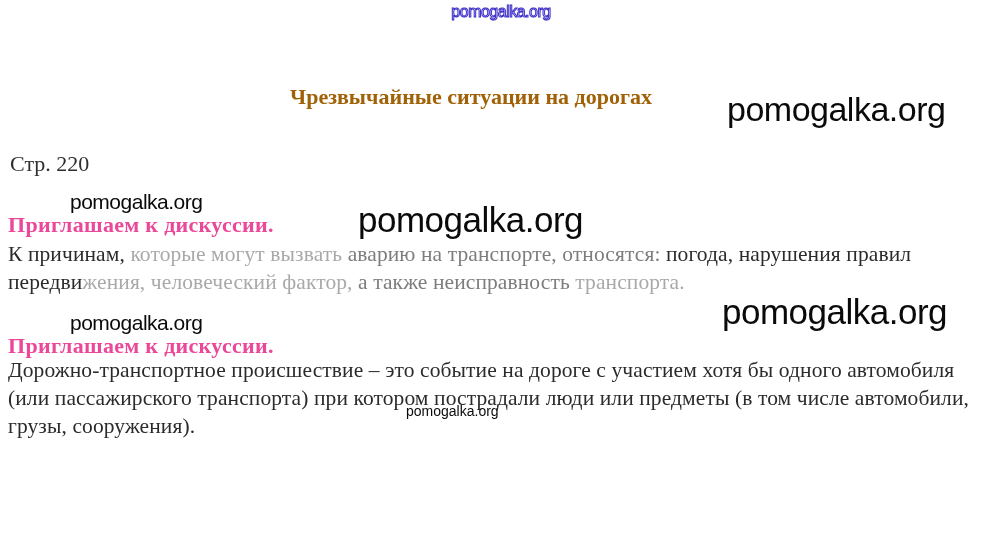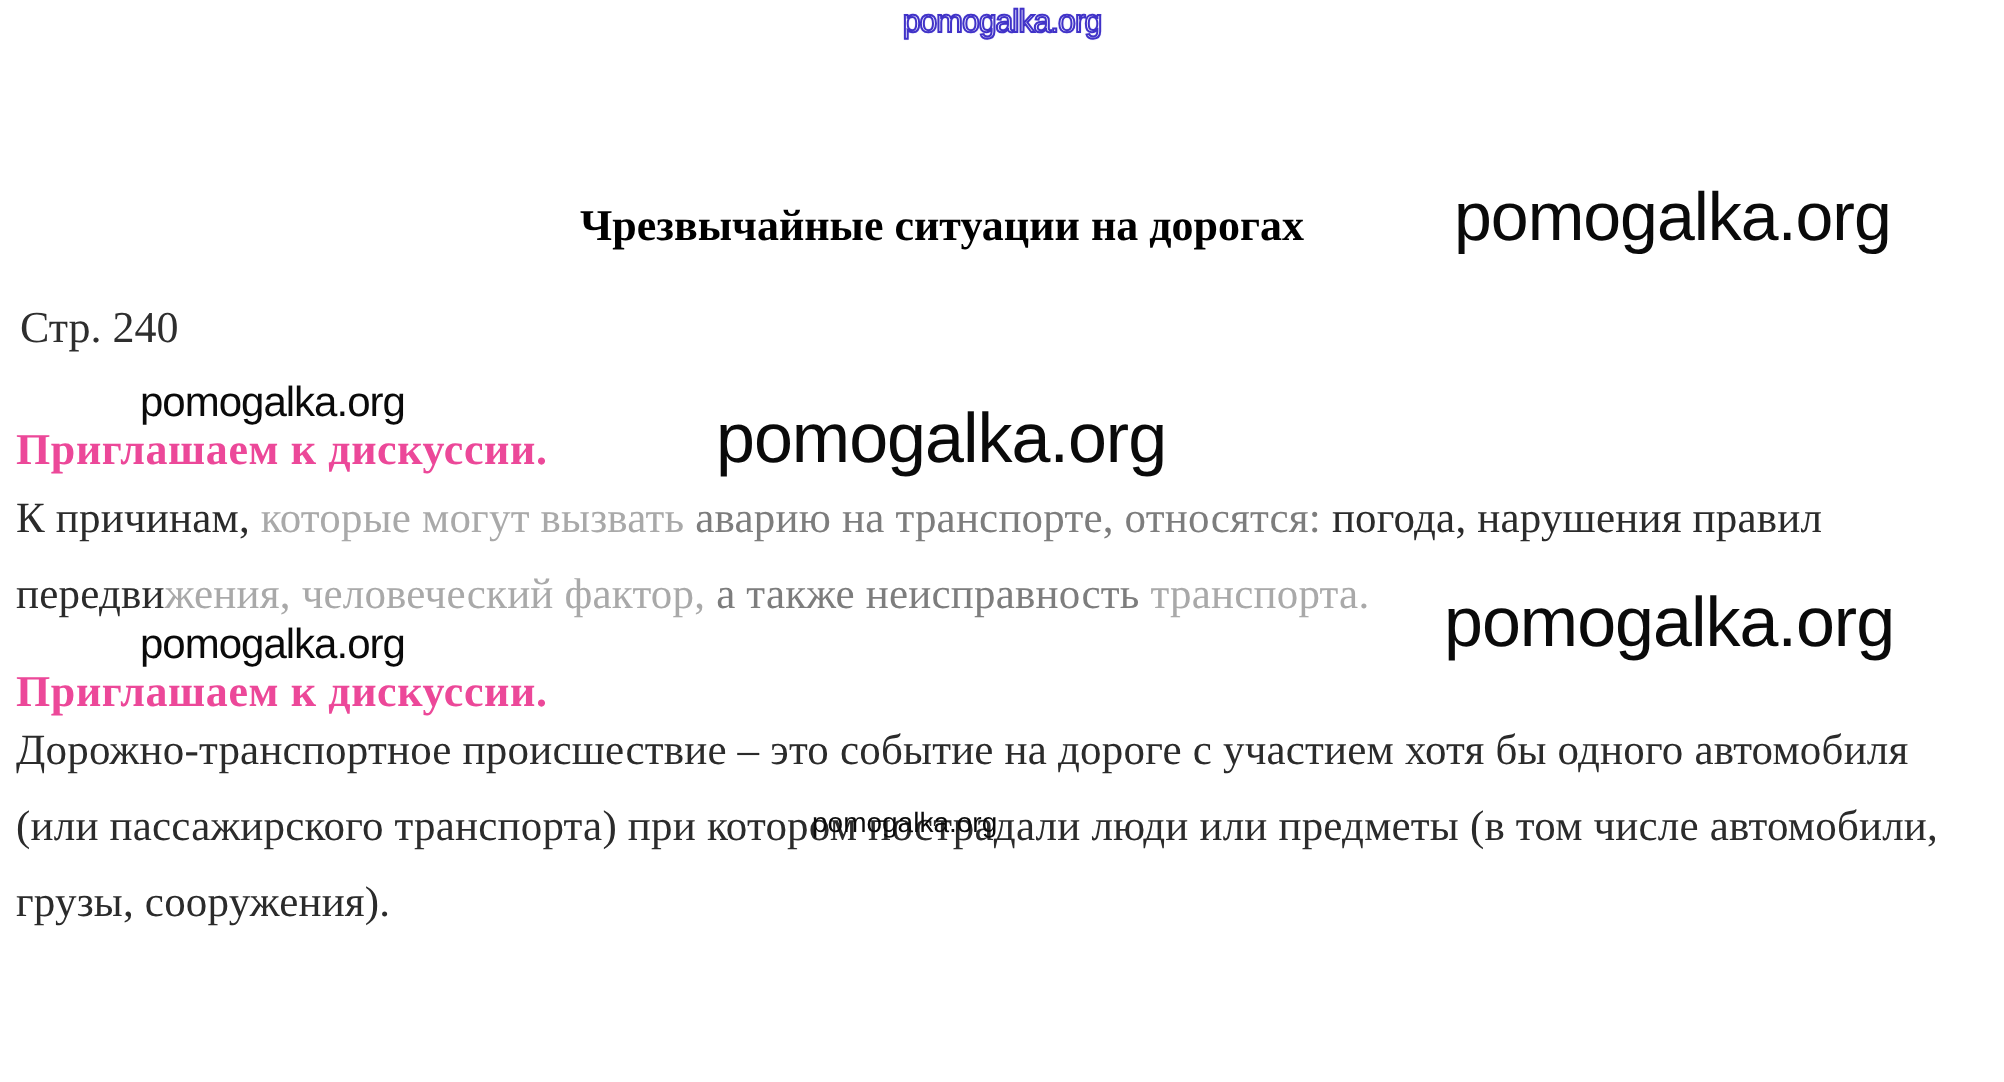--- a/index.html
+++ b/index.html
@@ -32,44 +32,44 @@
   }
   .wm-title-right { top: 90px; left: 727px; font-size: 34px; }
   .wm-small-1 { top: 190px; left: 70px; font-size: 21px; }
   .wm-center-large { top: 200px; left: 358px; font-size: 35px; }
   .wm-small-2 { top: 311px; left: 70px; font-size: 21px; }
   .wm-right-large { top: 292px; left: 722px; font-size: 35px; }
   .wm-tiny { top: 403px; left: 406px; font-size: 14px; letter-spacing: 0; }
 
   
   .doc-title {
-    top: 100px; left: 290px;
+    top: 84px; left: 290px;
     font-size: 22px; font-weight: 700;
-    color: #000000;
+    color: #a16207;
     white-space: nowrap;
     z-index: 1;
   }
   .page-ref {
     top: 151px; left: 10px;
     font-size: 22px; color: #2e2e2e;
     z-index: 1;
   }
   .section-heading {
     font-size: 22px; font-weight: 700;
     color: #ec4899;
     white-space: nowrap;
     z-index: 1;
     letter-spacing: 0.3px;
   }
   .heading-1 { top: 212px; left: 8px; }
   .heading-2 { top: 333px; left: 8px; }
   .paragraph {
     left: 8px; width: 992px;
     font-size: 21.5px;
-    line-height: 38px;
+    line-height: 28px;
     color: #2b2b2b;
     z-index: 1;
     letter-spacing: 0.1px;
   }
   .para-1 { top: 240px; }
   .para-2 { top: 356px; }
 
   
   .tone-dark  { color: #2b2b2b; }
   .tone-mid   { color: #7d7d7d; }
@@ -80,19 +80,19 @@
 
 <div class="abs wm wm-top">pomogalka.org</div>
 <div class="abs wm wm-title-right">pomogalka.org</div>
 <div class="abs wm wm-small-1">pomogalka.org</div>
 <div class="abs wm wm-center-large">pomogalka.org</div>
 <div class="abs wm wm-small-2">pomogalka.org</div>
 <div class="abs wm wm-right-large">pomogalka.org</div>
 <div class="abs wm wm-tiny">pomogalka.org</div>
 
 <h1 class="abs doc-title">Чрезвычайные ситуации на дорогах</h1>
-<div class="abs page-ref">Стр. 240</div>
+<div class="abs page-ref">Стр. 220</div>
 
 <h2 class="abs section-heading heading-1">Приглашаем к дискуссии.</h2>
 <p class="abs paragraph para-1"><span class="tone-dark">К причинам, </span><span class="tone-light">которые могут вызвать </span><span class="tone-mid">аварию на транспорте, относятся: </span><span class="tone-dark">погода, нарушения правил передви</span><span class="tone-light">жения, человеческий фактор, </span><span class="tone-mid">а также неисправность </span><span class="tone-light">транспорта.</span></p>
 
 <h2 class="abs section-heading heading-2">Приглашаем к дискуссии.</h2>
 <p class="abs paragraph para-2"><span class="tone-dark">Дорожно-транспортное происшествие – это событие на дороге с участием хотя бы одного автомобиля (или пассажирского транспорта) при котором пострадали люди или предметы (в том числе автомобили, грузы, сооружения).</span></p>
 
 </body></html>

